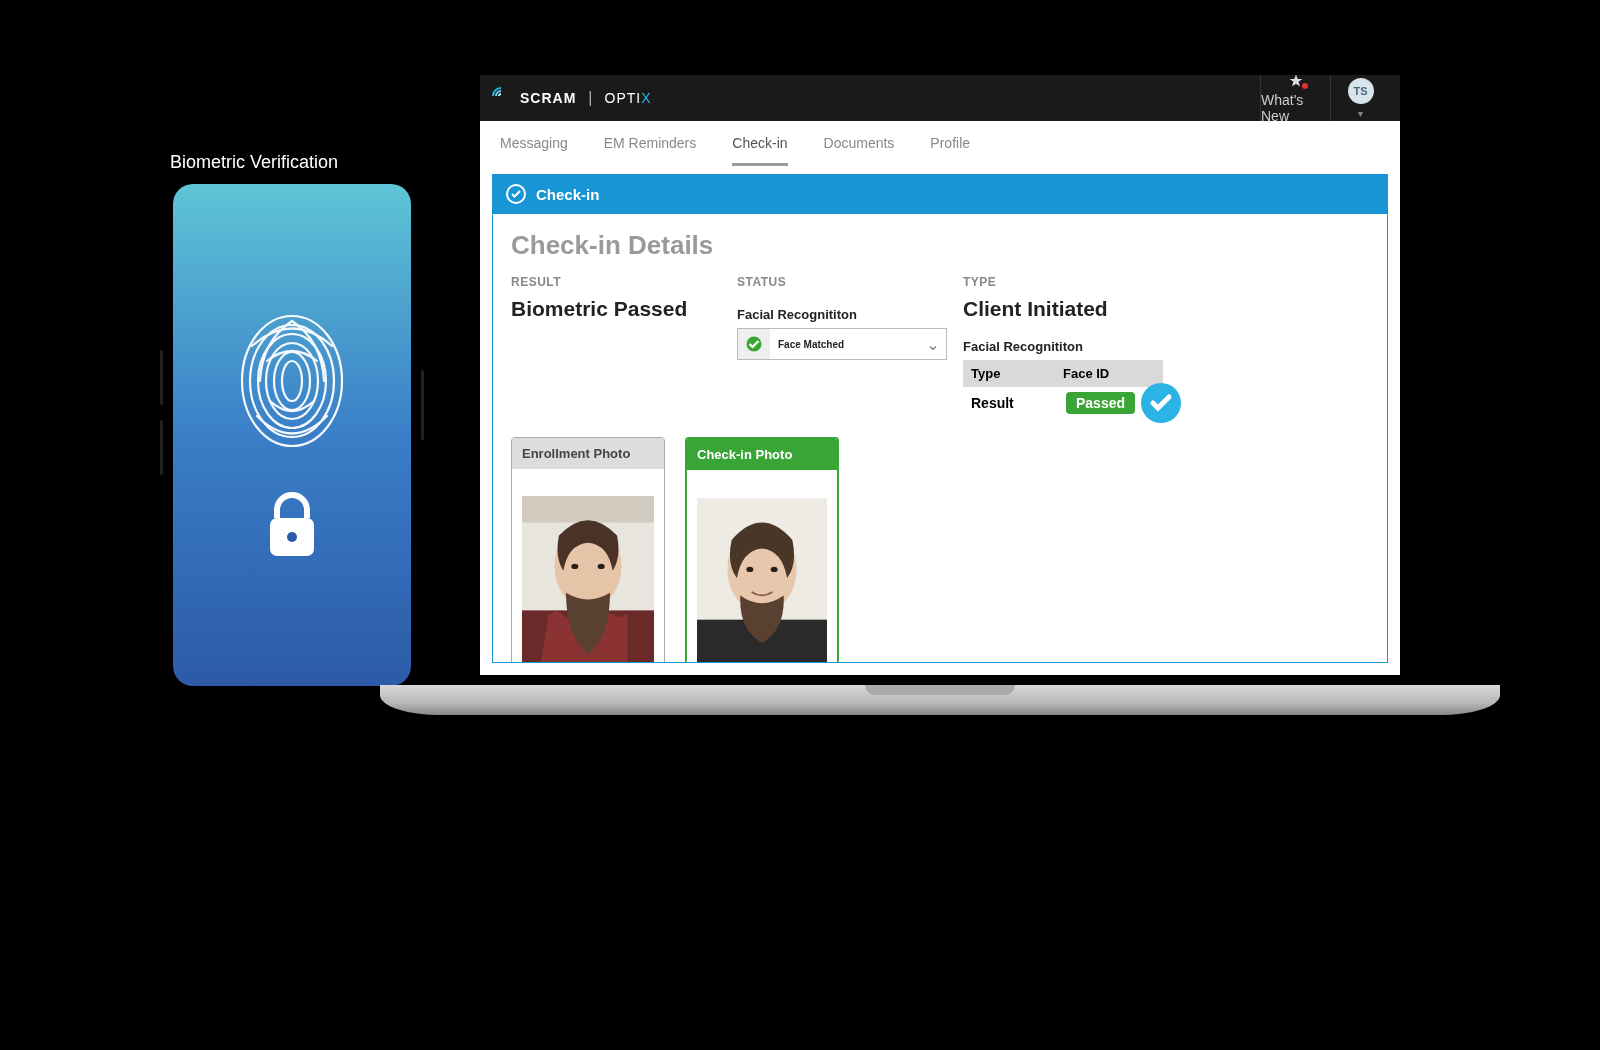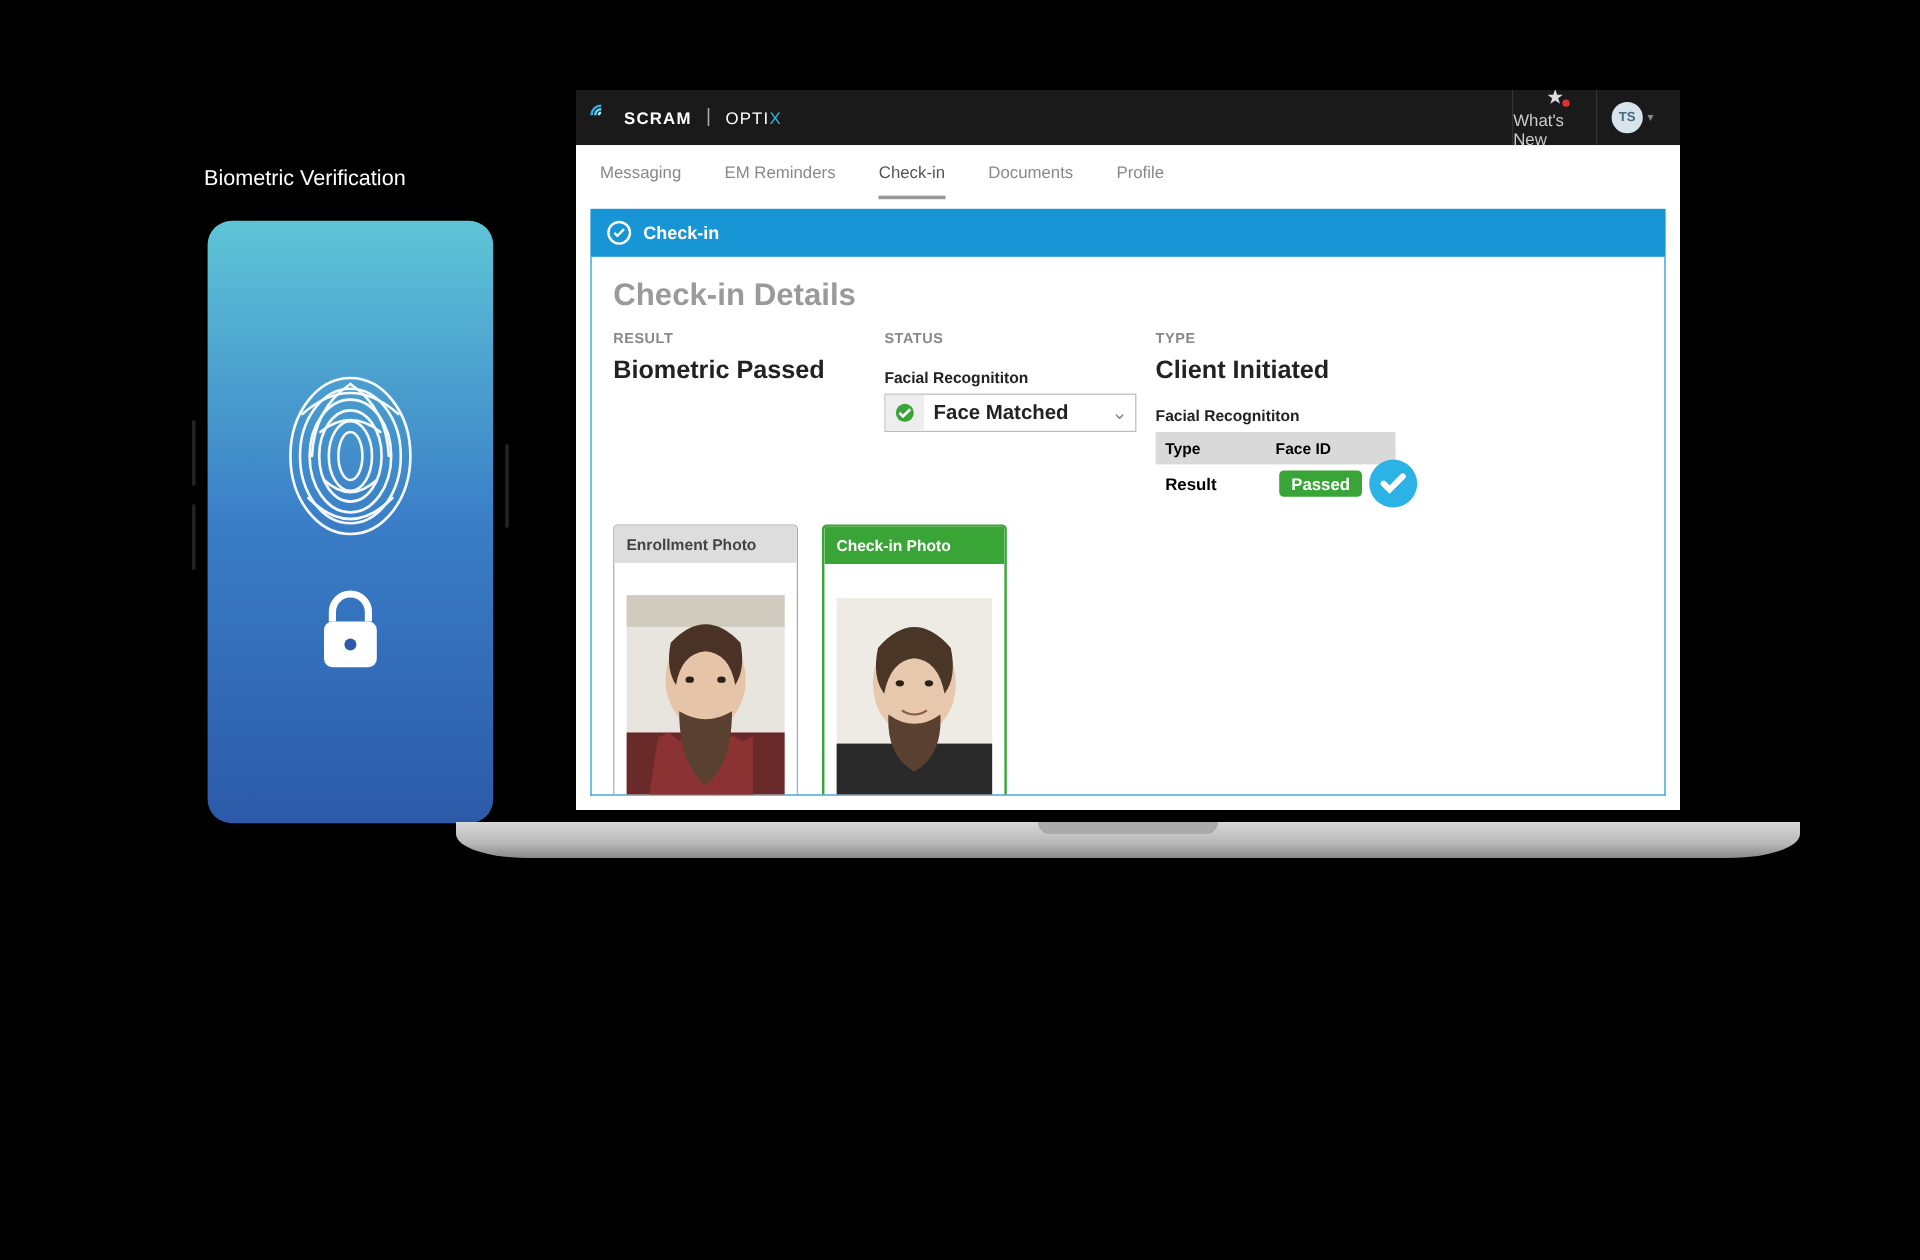--- a/index.html
+++ b/index.html
@@ -9,21 +9,21 @@
   background: #000;
   font-family: Arial, Helvetica, sans-serif;
   position: relative;
   overflow: hidden;
 }
 
 
 .phone-label {
   position: absolute;
   left: 170px;
-  top: 138px;
+  top: 152px;
   color: #fff;
   font-size: 18px;
   font-weight: 400;
 }
 .phone {
   position: absolute;
   left: 163px;
   top: 170px;
   width: 258px;
   height: 530px;
@@ -109,21 +109,21 @@
   width:70px;
   display:flex;
   flex-direction:column;
   align-items:center;
   justify-content:center;
   font-size:14px;
   color:#ccc;
   position:relative;
 }
 .whatsnew-dot { position:absolute; top:8px; right:22px; width:6px; height:6px; background:#e03030; border-radius:50%; }
-.avatar-wrap { border-left:1px solid #333; height:46px; width:60px; display:flex; align-items:center; justify-content:center; gap:4px; }
+.avatar-wrap { border-left:1px solid #333; height:46px; width:60px; display:flex; align-items:center; justify-content:center; gap:4px;flex-direction:column; }
 .avatar {
   width:26px; height:26px; border-radius:50%;
   background:#d8e4ec; color:#4a6a80;
   display:flex; align-items:center; justify-content:center;
   font-size:11px; font-weight:700;
 }
 .avatar-caret { color:#888; font-size:10px; }
 
 
 .tabs {
@@ -219,21 +219,21 @@
 .face-match-icon {
   width:32px;
   background:#eee;
   height:100%;
   display:flex; align-items:center; justify-content:center;
 }
 .face-match-val {
   flex:1;
   padding:0 8px;
   font-weight:700;
-  font-size:17px;
+  font-size:10px;
   color:#222;
 }
 .face-match-caret {
   width:26px; text-align:center; color:#888;
 }
 
 .recog-table { width:100%; }
 .recog-head {
   background:#d9d9d9;
   display:grid;

